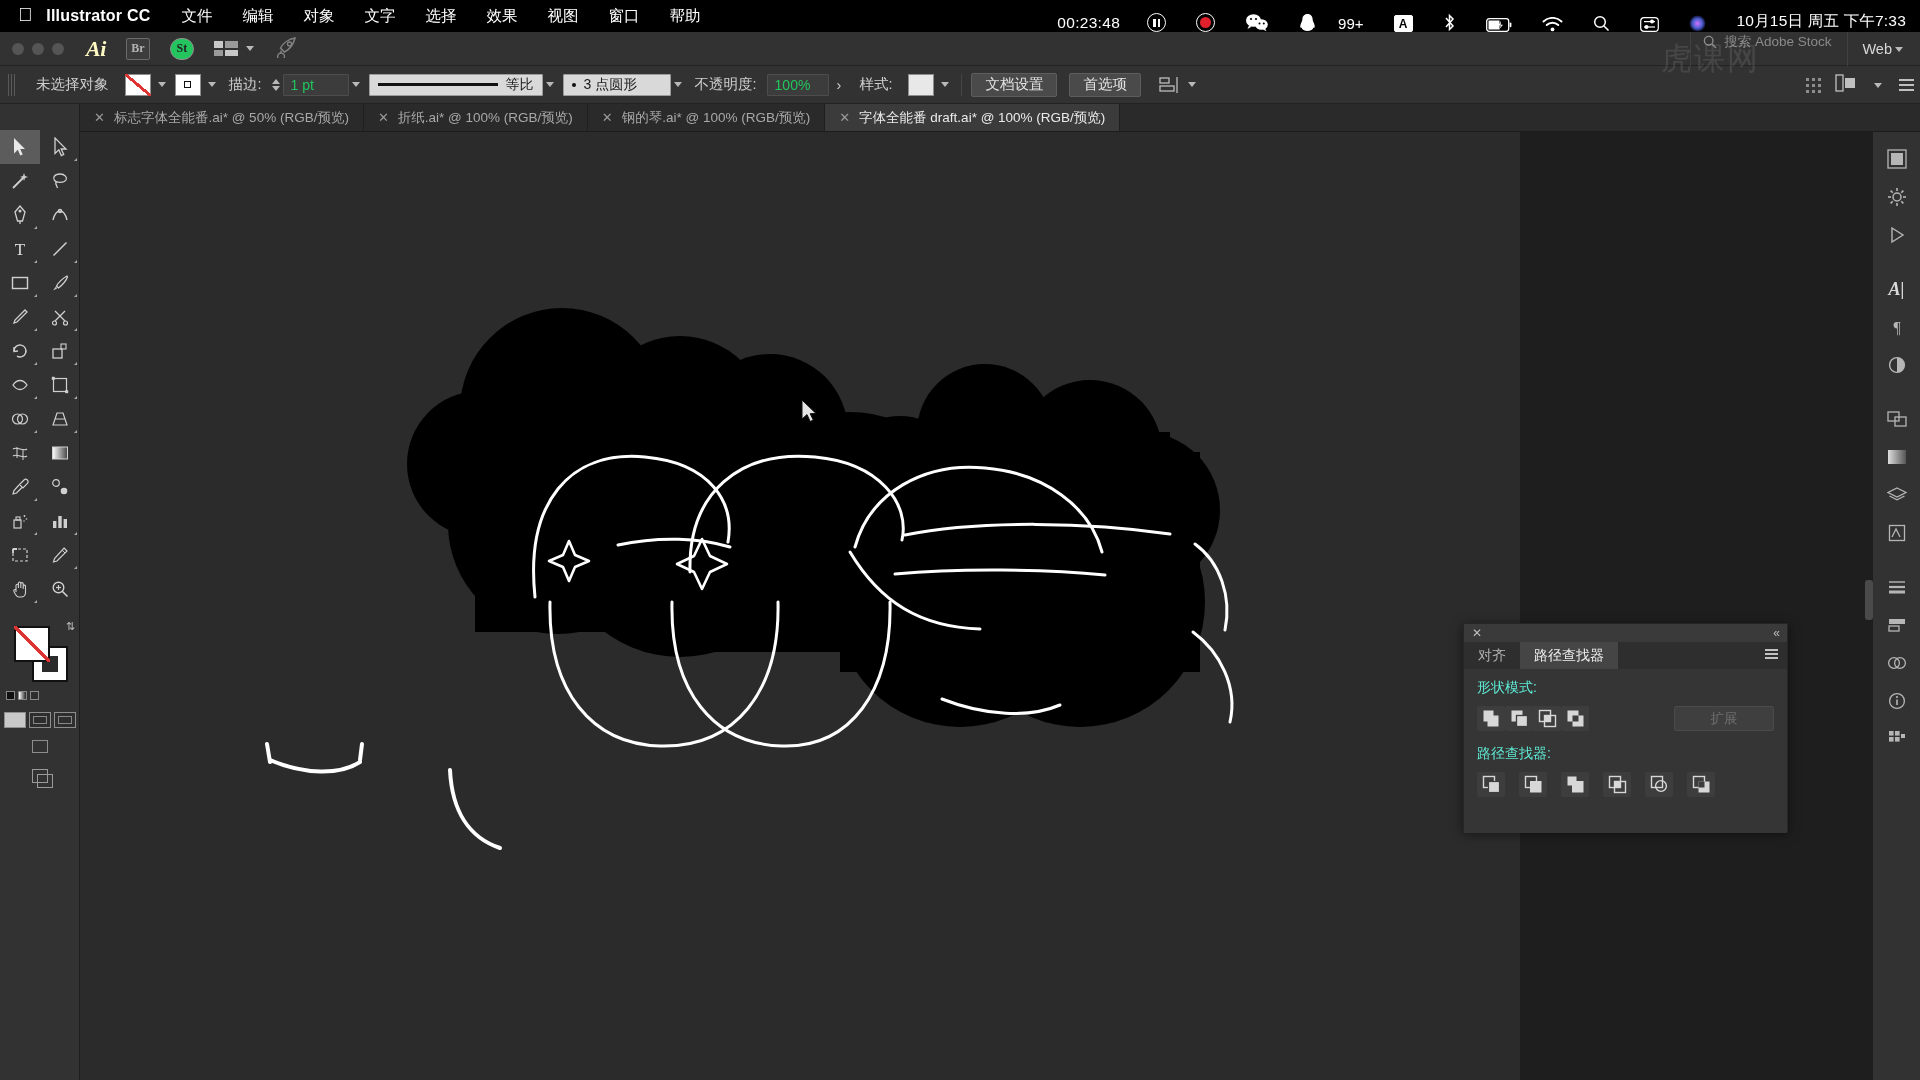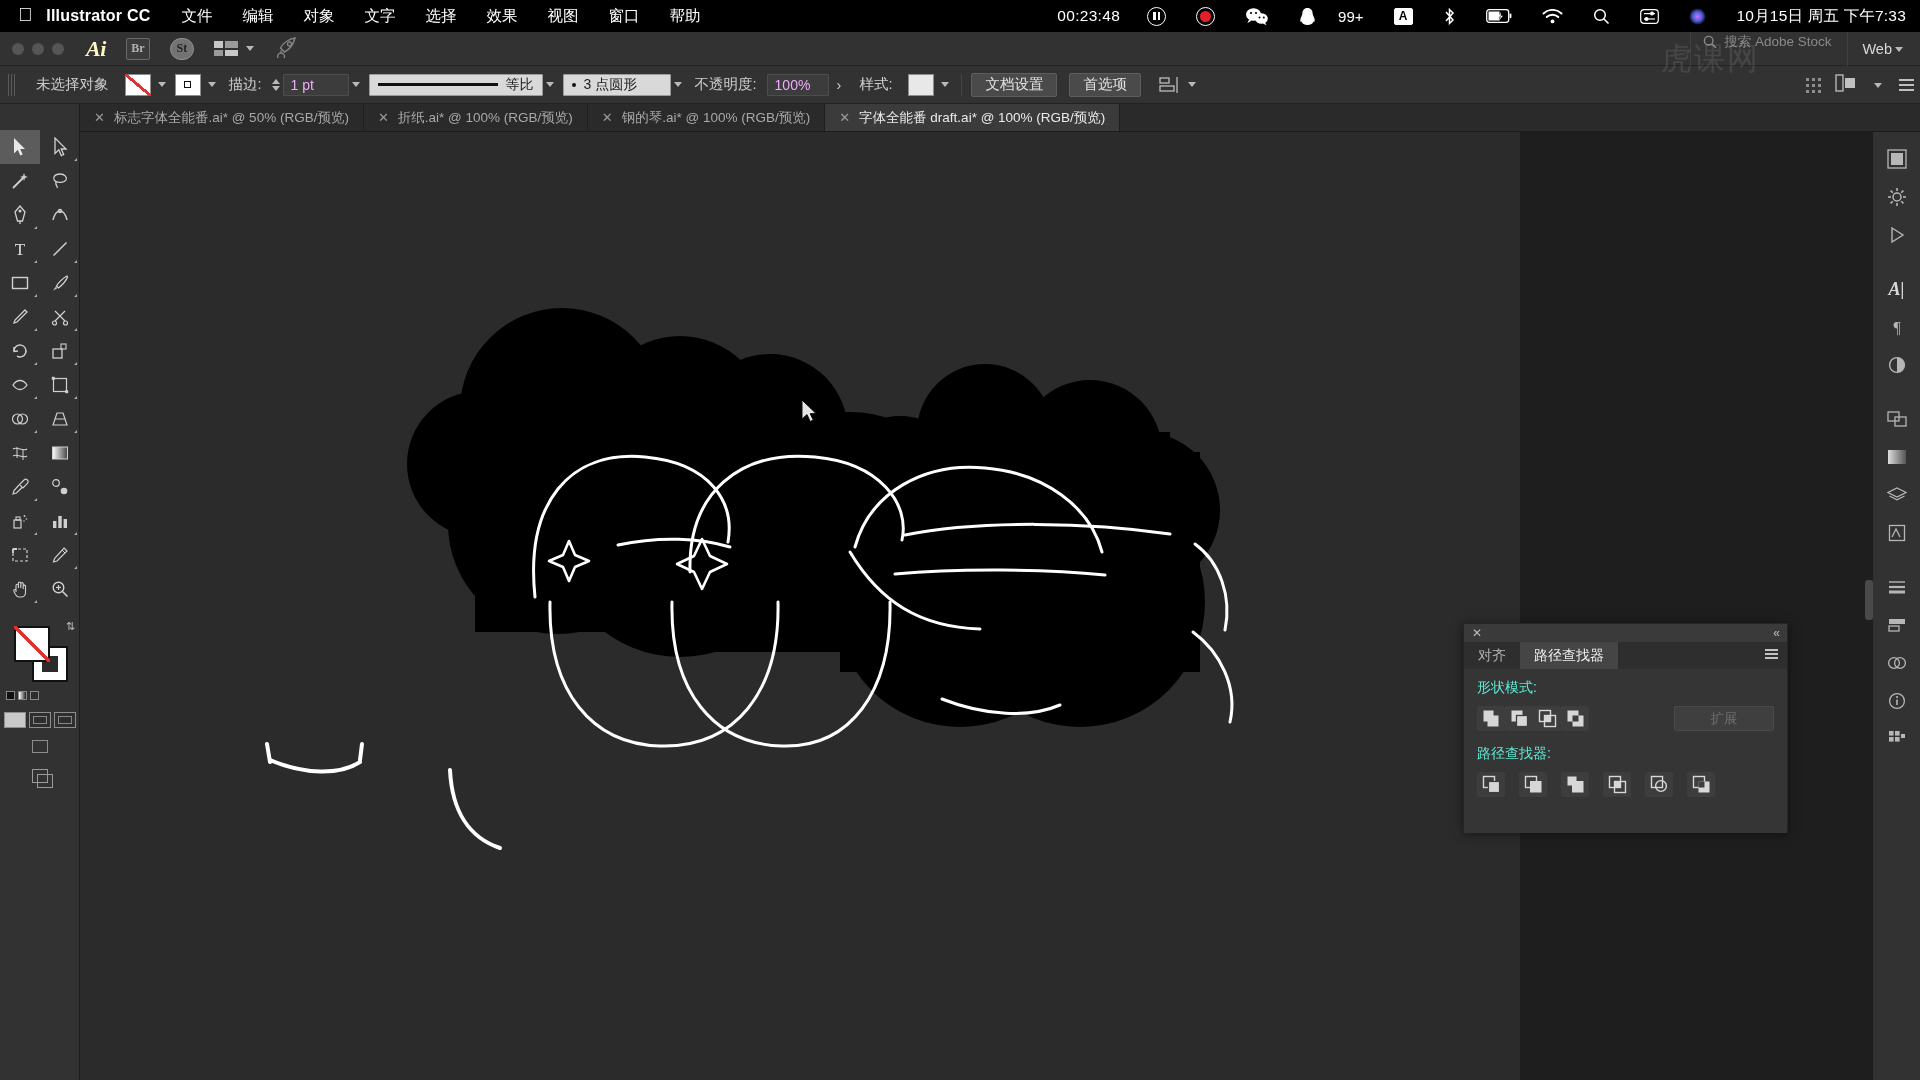--- a/index.html
+++ b/index.html
@@ -17,21 +17,21 @@
     position:absolute; left:0; top:0; width:1920px; height:32px;
     background:#000; display:flex; align-items:center;
     font-size:16px; color:#fff; z-index:60;
   }
   .mac-left { display:flex; align-items:center; gap:0; padding-left:18px; }
   .mac-apple { font-size:19px; line-height:1; padding:0 14px 3px 0; }
   .mac-app-name { font-weight:bold; font-size:16px; padding:0 16px 0 0; letter-spacing:.2px;}
   .mac-menu { padding:0 15px; font-size:15.5px; }
   .mac-right {
     position:absolute; right:10px; top:0; height:32px;
-    display:flex; align-items:center; gap:12px; font-size:15px;
+    display:flex; align-items:flex-end; gap:12px; font-size:15px;
   }
   .mac-right > * { padding:0 9px; display:flex; align-items:center; }
   .rec-time { font-size:15.5px; letter-spacing:.3px; padding-right:6px;}
   .circ {
     width:19px;height:19px;border-radius:50%;border:1.6px solid #fff;
     display:inline-flex;align-items:center;justify-content:center;
   }
   .circ .pausebars { display:flex; gap:2px; }
   .circ .pausebars i { display:block;width:2.5px;height:8px;background:#fff;}
   .circ.rec { border-color:#fff; }
@@ -55,21 +55,21 @@
   .traffic i { width:12px;height:12px;border-radius:50%;background:#555; display:block;}
   .ai-logo {
     margin-left:22px; color:#fef9c3; font-weight:bold; font-style:italic;
     font-size:22px; letter-spacing:-.5px; font-family:"Liberation Serif",serif;
   }
   .sq-btn {
     margin-left:20px; border:1px solid #6a6a6a; background:#3c3c3c; color:#b4b4b4;
     width:24px;height:22px; font-size:12px; display:flex;align-items:center;justify-content:center;
     border-radius:2px; font-family:"Liberation Serif",serif; font-weight:bold;
   }
-  .sq-btn.light { background:#737373; color:#222; border-color:#909090;border-radius:11px;}
+  .sq-btn.light { background:#22c55e; color:#222; border-color:#909090;border-radius:11px;}
   .ws-icon { margin-left:20px; display:flex; align-items:center; gap:5px;}
   .ws-grid { width:24px;height:15px; display:grid; grid-template-columns:9px 13px; gap:2px;}
   .ws-grid i { background:#c8c8c8; display:block; }
   .ws-grid i.b { background:#9a9a9a; }
   .rocket { margin-left:18px; opacity:.75; }
   .appbar-right {
     position:absolute; right:0; top:0; height:34px; display:flex; align-items:center;
   }
   .web-sel {
     display:flex;align-items:center;font-size:14.5px; color:#d8d8d8;
@@ -98,21 +98,21 @@
     background:linear-gradient(to top right, transparent 45.5%, #d33 45.5%, #d33 54.5%, transparent 54.5%);
   }
   .swatch.inner { background:#fff; display:flex;align-items:center;justify-content:center;}
   .swatch.inner i { width:7px;height:7px;border:1.5px solid #111;display:block;}
   .tiny-chev { width:0;height:0;border-left:4px solid transparent;border-right:4px solid transparent;border-top:5px solid #b9b9b9; margin:0 3px;}
   .stepper { display:flex;flex-direction:column;gap:2px; margin-right:3px;}
   .stepper i { width:0;height:0;border-left:4px solid transparent;border-right:4px solid transparent; display:block;}
   .stepper i.up { border-bottom:5px solid #b9b9b9;}
   .stepper i.dn { border-top:5px solid #b9b9b9;}
   .field {
-    background:#3c3c3c; border:1px solid #4d4d4d; color:#f0abfc;
+    background:#3c3c3c; border:1px solid #4d4d4d; color:#22c55e;
     height:22px; display:flex; align-items:center; padding:0 7px; font-size:14px;
     border-radius:1px; min-width:50px;
   }
   .combo-light {
     background:#d9d9d9; color:#1a1a1a; border:1px solid #9b9b9b; height:22px;
     display:flex;align-items:center; padding:0 8px; font-size:14px; gap:8px; border-radius:1px;
   }
   .stroke-preview { width:120px; height:3px; background:#111; display:block;}
   .dotline { display:flex;align-items:center;gap:7px;}
   .dotline .dot { width:4px;height:4px;border-radius:50%;background:#111;display:block;}

